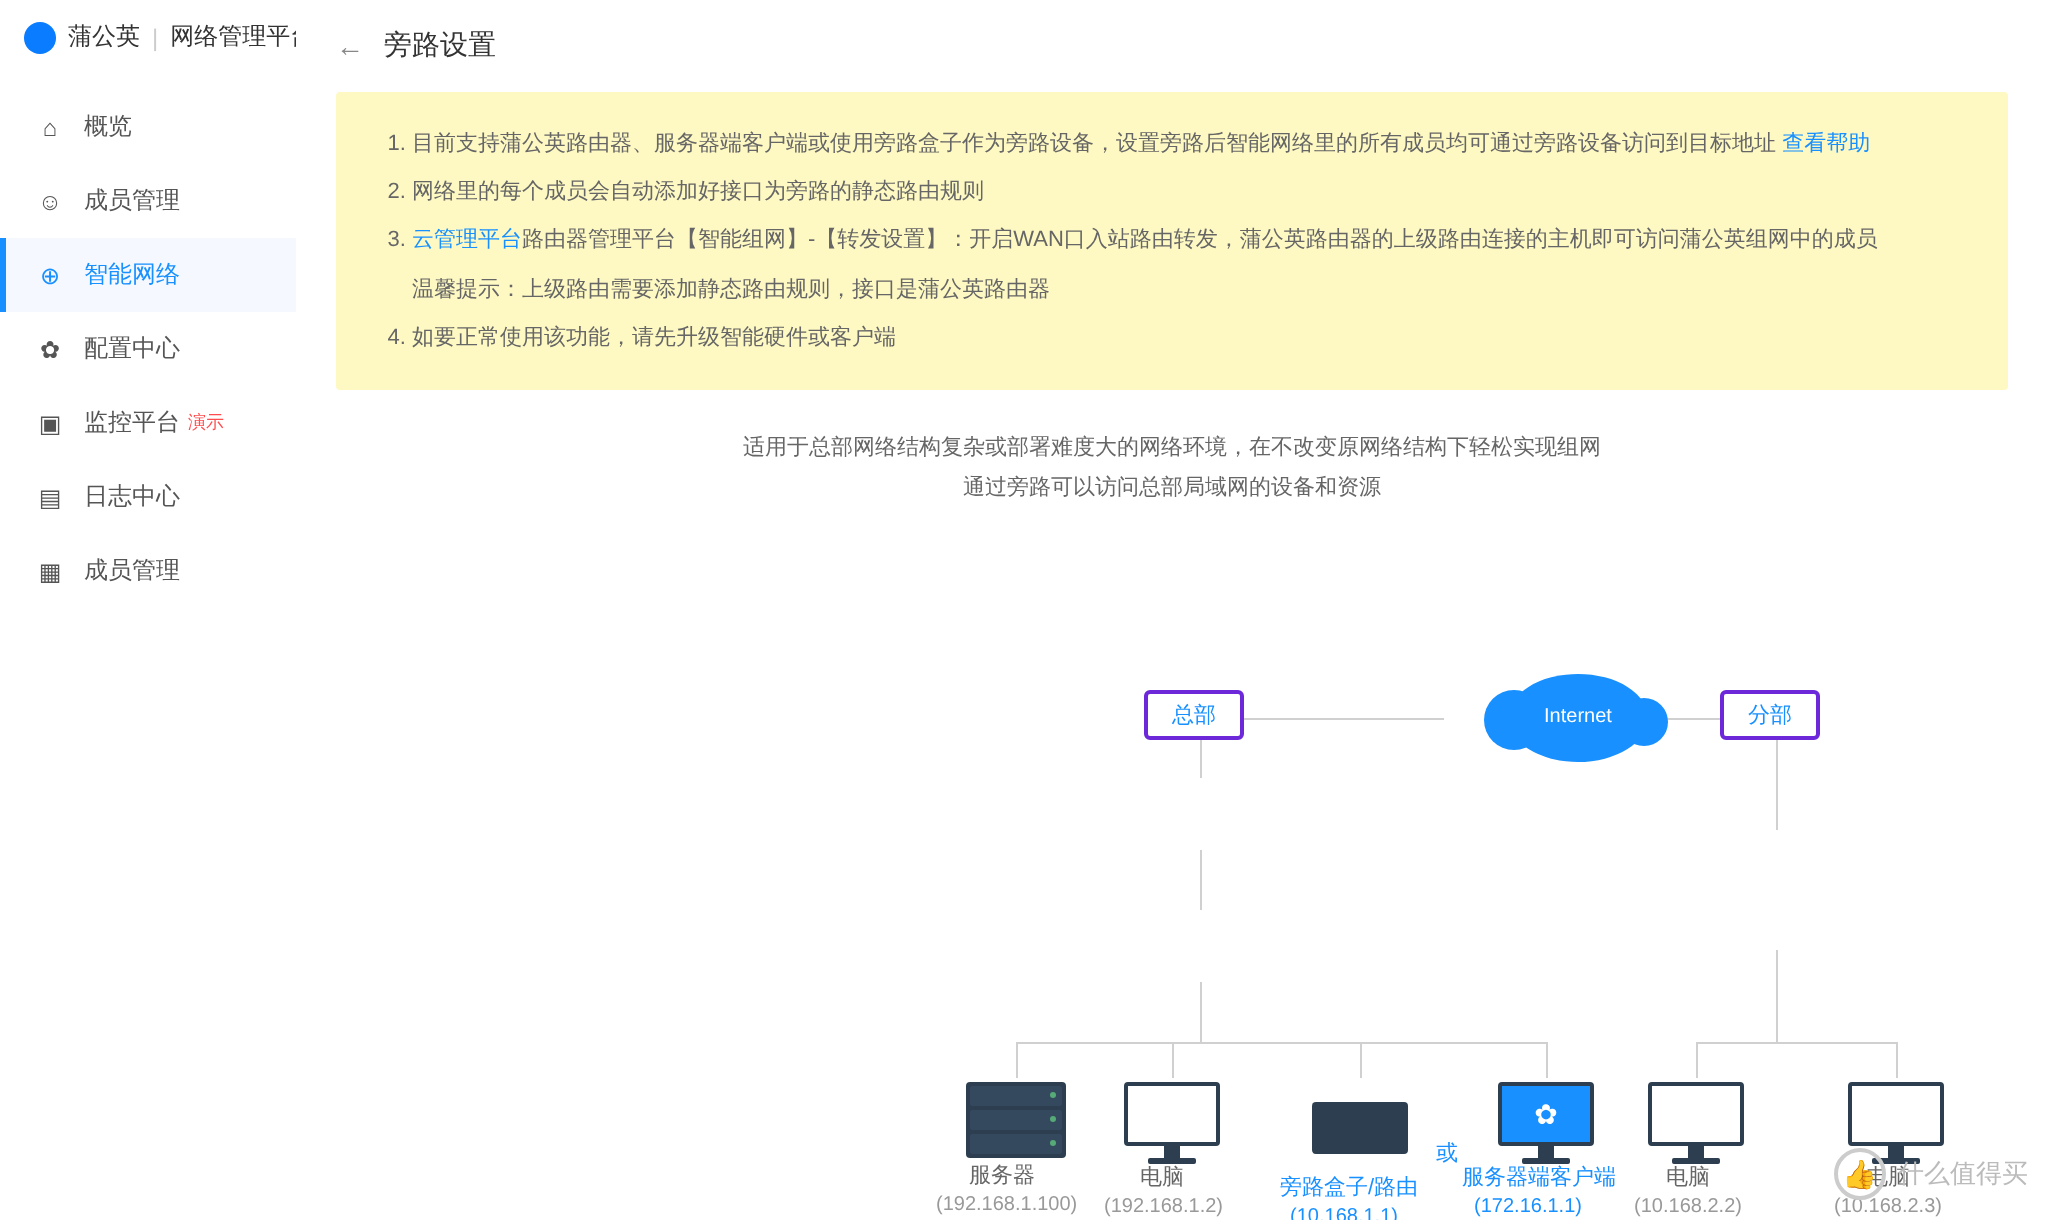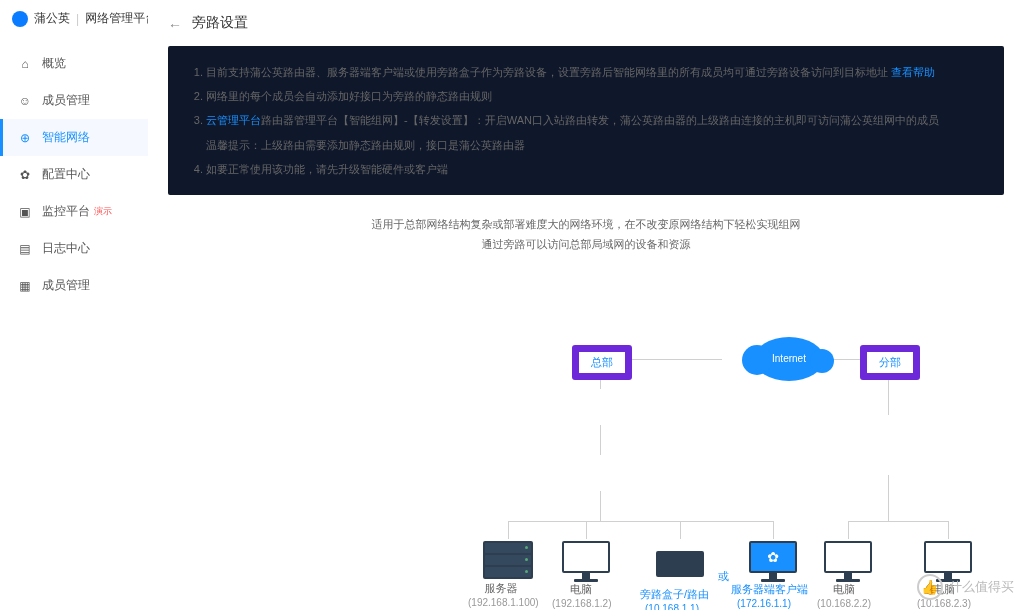--- a/index.html
+++ b/index.html
@@ -9,28 +9,28 @@
 .logo-icon { width: 16px; height: 16px; background: #0a7cff; border-radius: 50%; margin-right: 6px; position: relative; }
 .logo-sep { margin: 0 6px; color: #ccc; }
 .nav { list-style: none; padding-top: 8px; }
 .nav-item { display: flex; align-items: center; padding: 10px 18px; font-size: 12px; color: #555; cursor: pointer; position: relative; }
 .nav-item.active { color: #1890ff; background: #f5f9ff; border-left: 3px solid #1890ff; padding-left: 15px; }
 .nav-icon { width: 14px; height: 14px; margin-right: 10px; display: flex; align-items: center; justify-content: center; }
 .nav-badge { font-size: 9px; color: #ff4d4f; margin-left: 4px; }
 .main { position: absolute; left: 148px; top: 0; right: 0; height: 100%; background: #fff; overflow-y: auto; }
 .page-header { display: flex; align-items: center; padding: 14px 20px; font-size: 14px; color: #333; }
 .back-arrow { margin-right: 10px; color: #888; cursor: pointer; }
-.info-box { margin: 0 20px 20px 20px; background: #0f172a; padding: 14px 20px; border-radius: 2px; }
+.info-box { margin: 0 20px 20px 20px; background: #fef9c3; padding: 14px 20px; border-radius: 2px; }
 .info-box ol { list-style: decimal; padding-left: 18px; }
 .info-box li { font-size: 11px; color: #666; line-height: 2.2; }
 .info-box a { color: #1890ff; text-decoration: none; cursor: pointer; }
 .diagram { margin: 0 20px; position: relative; }
 .intro { text-align: center; font-size: 11px; color: #666; line-height: 1.8; margin-bottom: 20px; }
 .topology { position: relative; height: 350px; }
-.tag { display: inline-block; border: 7px solid #6d28d9; color: #1890ff; font-size: 11px; padding: 3px 12px; border-radius: 3px; background: #fff; }
+.tag { display: inline-block; border: 2px solid #6d28d9; color: #1890ff; font-size: 11px; padding: 3px 12px; border-radius: 3px; background: #fff; }
 .cloud { width: 70px; height: 44px; background: #1890ff; border-radius: 50%; position: relative; display: flex; align-items: center; justify-content: center; color: #fff; font-size: 10px; }
 .cloud::before { content: ''; position: absolute; width: 30px; height: 30px; background: #1890ff; border-radius: 50%; left: -12px; top: 8px; }
 .cloud::after { content: ''; position: absolute; width: 24px; height: 24px; background: #1890ff; border-radius: 50%; right: -10px; top: 12px; }
 .cloud span { position: relative; z-index: 2; }
 .device-label { text-align: center; font-size: 11px; color: #666; line-height: 1.4; }
 .device-label .ip { color: #999; font-size: 10px; }
 .device-label.blue, .device-label.blue .ip { color: #1890ff; }
 .router-img { width: 80px; height: 24px; background: #2c3e50; border-radius: 2px; margin: 0 auto; position: relative; }
 .router-img::after { content: ''; position: absolute; top: 30%; left: 10%; right: 10%; height: 2px; background: #5a7; box-shadow: 0 4px 0 #5a7; }
 .switch-img { width: 140px; height: 22px; background: #2c3e50; border-radius: 2px; margin: 0 auto; position: relative; }

